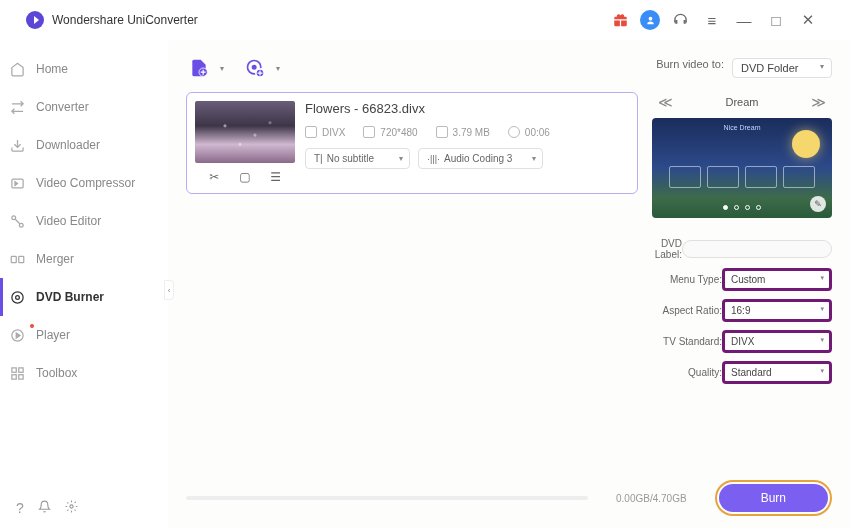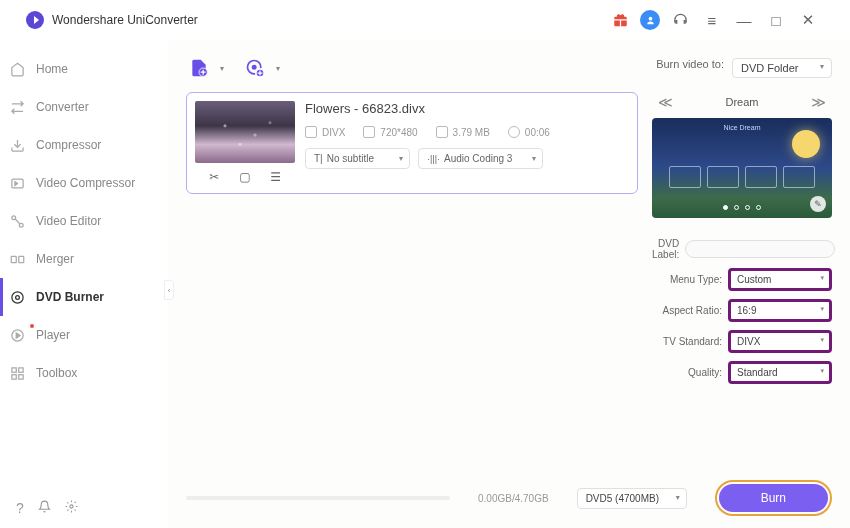--- a/index.html
+++ b/index.html
@@ -55,21 +55,21 @@
 .template-preview { width: 180px; height: 100px; border-radius: 4px; position: relative; overflow: hidden; background: linear-gradient(180deg, #1a2d5c 0%, #2d4a8a 50%, #3d6b4a 80%, #2a5a3a 100%); }
 .tp-moon { position: absolute; right: 12px; top: 12px; width: 28px; height: 28px; background: #f5d76e; border-radius: 50%; box-shadow: 0 0 12px rgba(245,215,110,0.6); }
 .tp-title { position: absolute; top: 6px; left: 50%; transform: translateX(-50%); font-size: 7px; color: #c5d5ff; }
 .tp-frames { position: absolute; bottom: 30px; left: 50%; transform: translateX(-50%); display: flex; gap: 6px; }
 .tp-frame { width: 32px; height: 22px; border: 1px solid rgba(255,255,255,0.5); border-radius: 2px; }
 .tp-dots { position: absolute; bottom: 8px; left: 50%; transform: translateX(-50%); display: flex; gap: 6px; }
 .tp-dot { width: 5px; height: 5px; border: 1px solid #fff; border-radius: 50%; }
 .tp-dot.active { background: #fff; }
 .tp-edit { position: absolute; bottom: 6px; right: 6px; width: 16px; height: 16px; background: rgba(255,255,255,0.85); border-radius: 50%; display: flex; align-items: center; justify-content: center; font-size: 9px; color: #555; cursor: pointer; }
 .settings { margin-top: 20px; }
-.setting-row { display: flex; align-items: center; margin-bottom: 8px; gap: 6px; }
+.setting-row { display: flex; align-items: center; margin-bottom: 8px; gap: 0; }
 .setting-label { font-size: 10px; color: #666; text-align: right; width: 70px; }
 .setting-select { flex: 1; border: 3px solid #701a75; border-radius: 4px; padding: 3px 18px 3px 6px; font-size: 10px; color: #444; background: #fff; position: relative; cursor: pointer; }
 .setting-select::after { content: '▾'; position: absolute; right: 5px; top: 3px; font-size: 7px; color: #888; }
 .setting-input { flex: 1; border: 1px solid #e0e0e0; border-radius: 10px; padding: 3px 8px; font-size: 10px; background: #fafafa; height: 18px; }
 .footer { display: flex; align-items: center; gap: 28px; padding-top: 10px; }
 .progress-bar { flex: 1; height: 4px; background: #eee; border-radius: 2px; }
 .size-text { font-size: 10px; color: #999; }
 .disc-select { border: 1px solid #e0e0e0; border-radius: 4px; padding: 4px 20px 4px 8px; font-size: 10px; color: #444; background: #fff; position: relative; cursor: pointer; min-width: 110px; }
 .disc-select::after { content: '▾'; position: absolute; right: 6px; top: 4px; font-size: 8px; color: #888; }
 .burn-btn-wrap { border: 2px solid #e8a23d; border-radius: 20px; padding: 2px; }
@@ -125,21 +125,21 @@
             </svg>
           </span>
           <span>Converter</span>
         </div>
       <div class="nav-item">
           <span class="nav-icon">
             <svg width="15" height="15" viewBox="0 0 24 24" fill="none" stroke="#aaa" stroke-width="2">
               <path d="M21 15v4a2 2 0 0 1-2 2H5a2 2 0 0 1-2-2v-4M7 10l5 5 5-5M12 15V3"></path>
             </svg>
           </span>
-          <span>Compressor</span>
+          <span>Downloader</span>
         </div>
       <div class="nav-item">
           <span class="nav-icon">
             <svg width="15" height="15" viewBox="0 0 24 24" fill="none" stroke="#aaa" stroke-width="2">
               <rect x="3" y="5" width="18" height="14" rx="2"></rect>
               <path d="M8 9l4 3-4 3z" fill="#aaa"></path>
             </svg>
           </span>
           <span>Video Compressor</span>
         </div>
@@ -318,19 +318,18 @@
               <span class="setting-label">Quality:</span>
               <div class="setting-select">Standard</div>
             </div>
         </div>
       </div>
     </div>
 
     <div class="footer">
       <div class="progress-bar"></div>
       <span class="size-text">0.00GB/4.70GB</span>
-      <div class="disc-select">DVD5 (4700MB)</div>
       <div class="burn-btn-wrap">
         <button class="burn-btn">Burn</button>
       </div>
     </div>
   </div>
 </div>
 
 </body></html>

